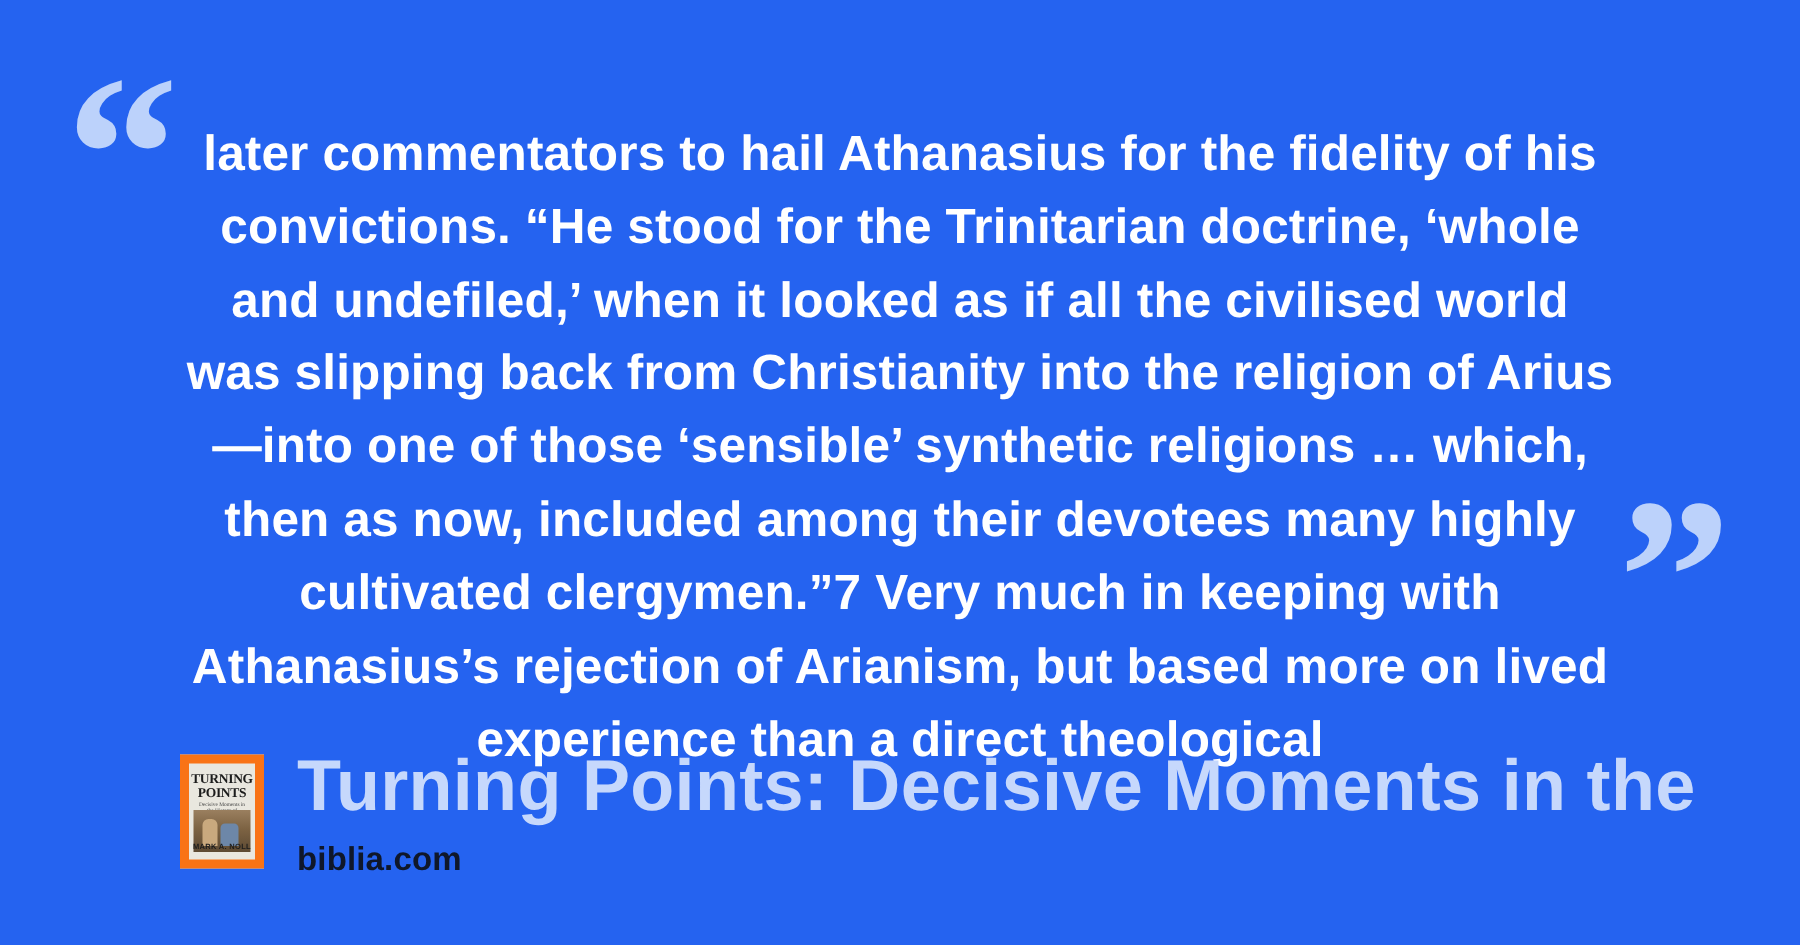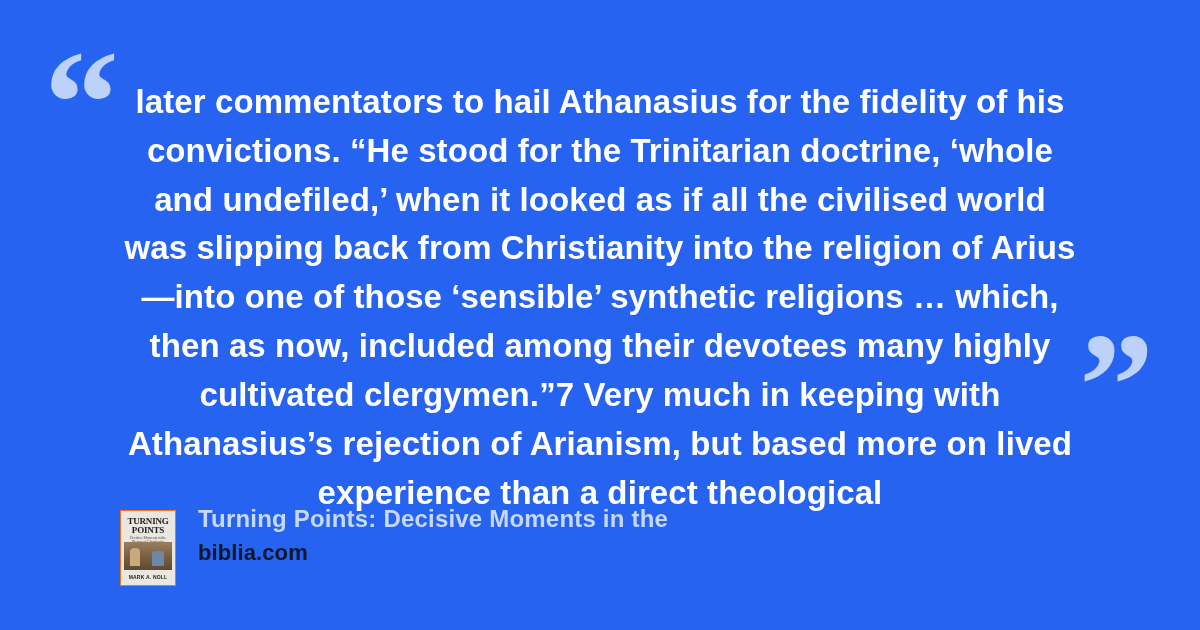--- a/index.html
+++ b/index.html
@@ -53,21 +53,21 @@
     position: absolute;
     left: 120px;
     bottom: 44px;
     display: flex;
     align-items: flex-start;
   }
   .book-cover {
     width: 56px;
     height: 76px;
     background: #e9e7df;
-    border: 1px solid #f97316;
+    border: 6px solid #f97316;
     box-sizing: border-box;
     position: relative;
     overflow: hidden;
     flex: 0 0 auto;
     margin-top: 4px;
   }
   .bc-title {
     position: absolute;
     top: 6px;
     left: 0;
@@ -130,21 +130,21 @@
     font-weight: 700;
     font-size: 5px;
     letter-spacing: 0.2px;
     color: #1c1c1c;
   }
   .footer-text {
     margin-left: 22px;
   }
   .book-title {
     color: #c6d8fc;
-    font-size: 24px;
+    font-size: 48px;
     font-weight: 700;
     line-height: 1.1;
     letter-spacing: 0.2px;
     white-space: nowrap;
   }
   .site-name {
     color: #0f172a;
     font-size: 22px;
     font-weight: 700;
     margin-top: 8px;

